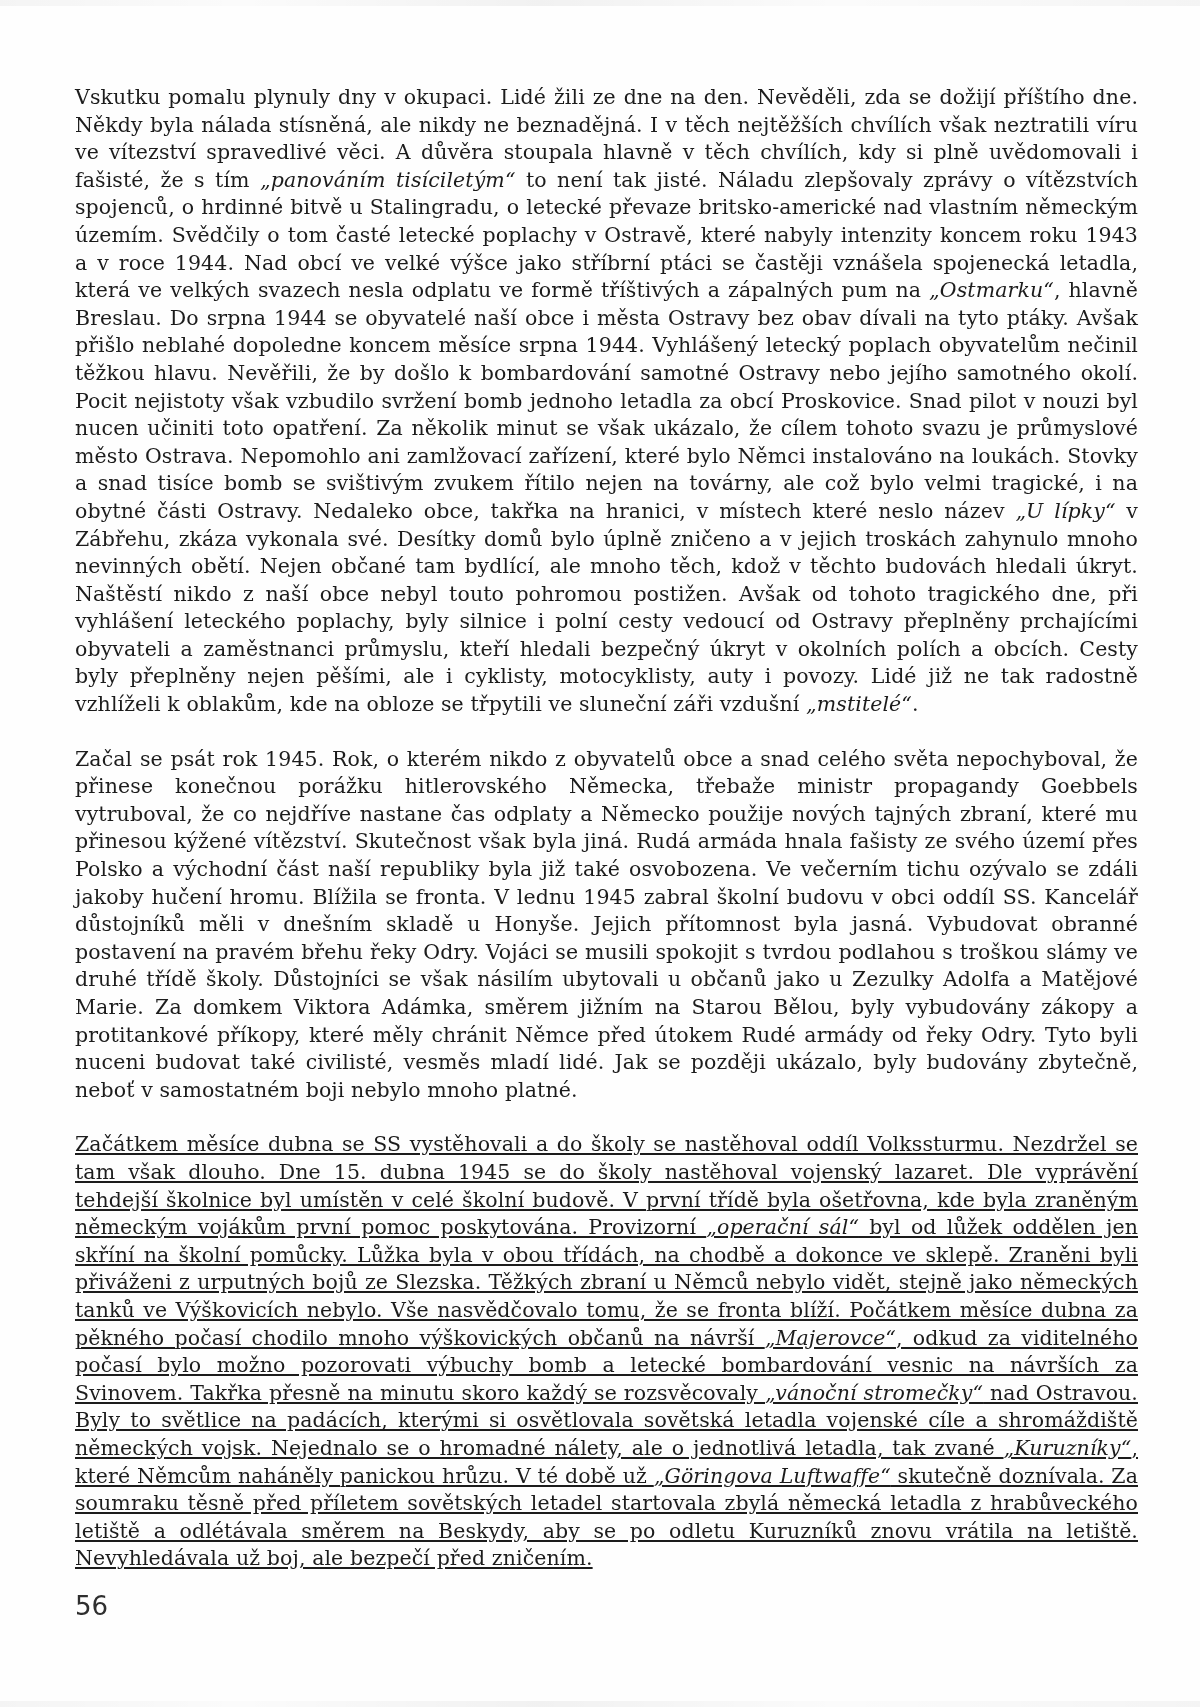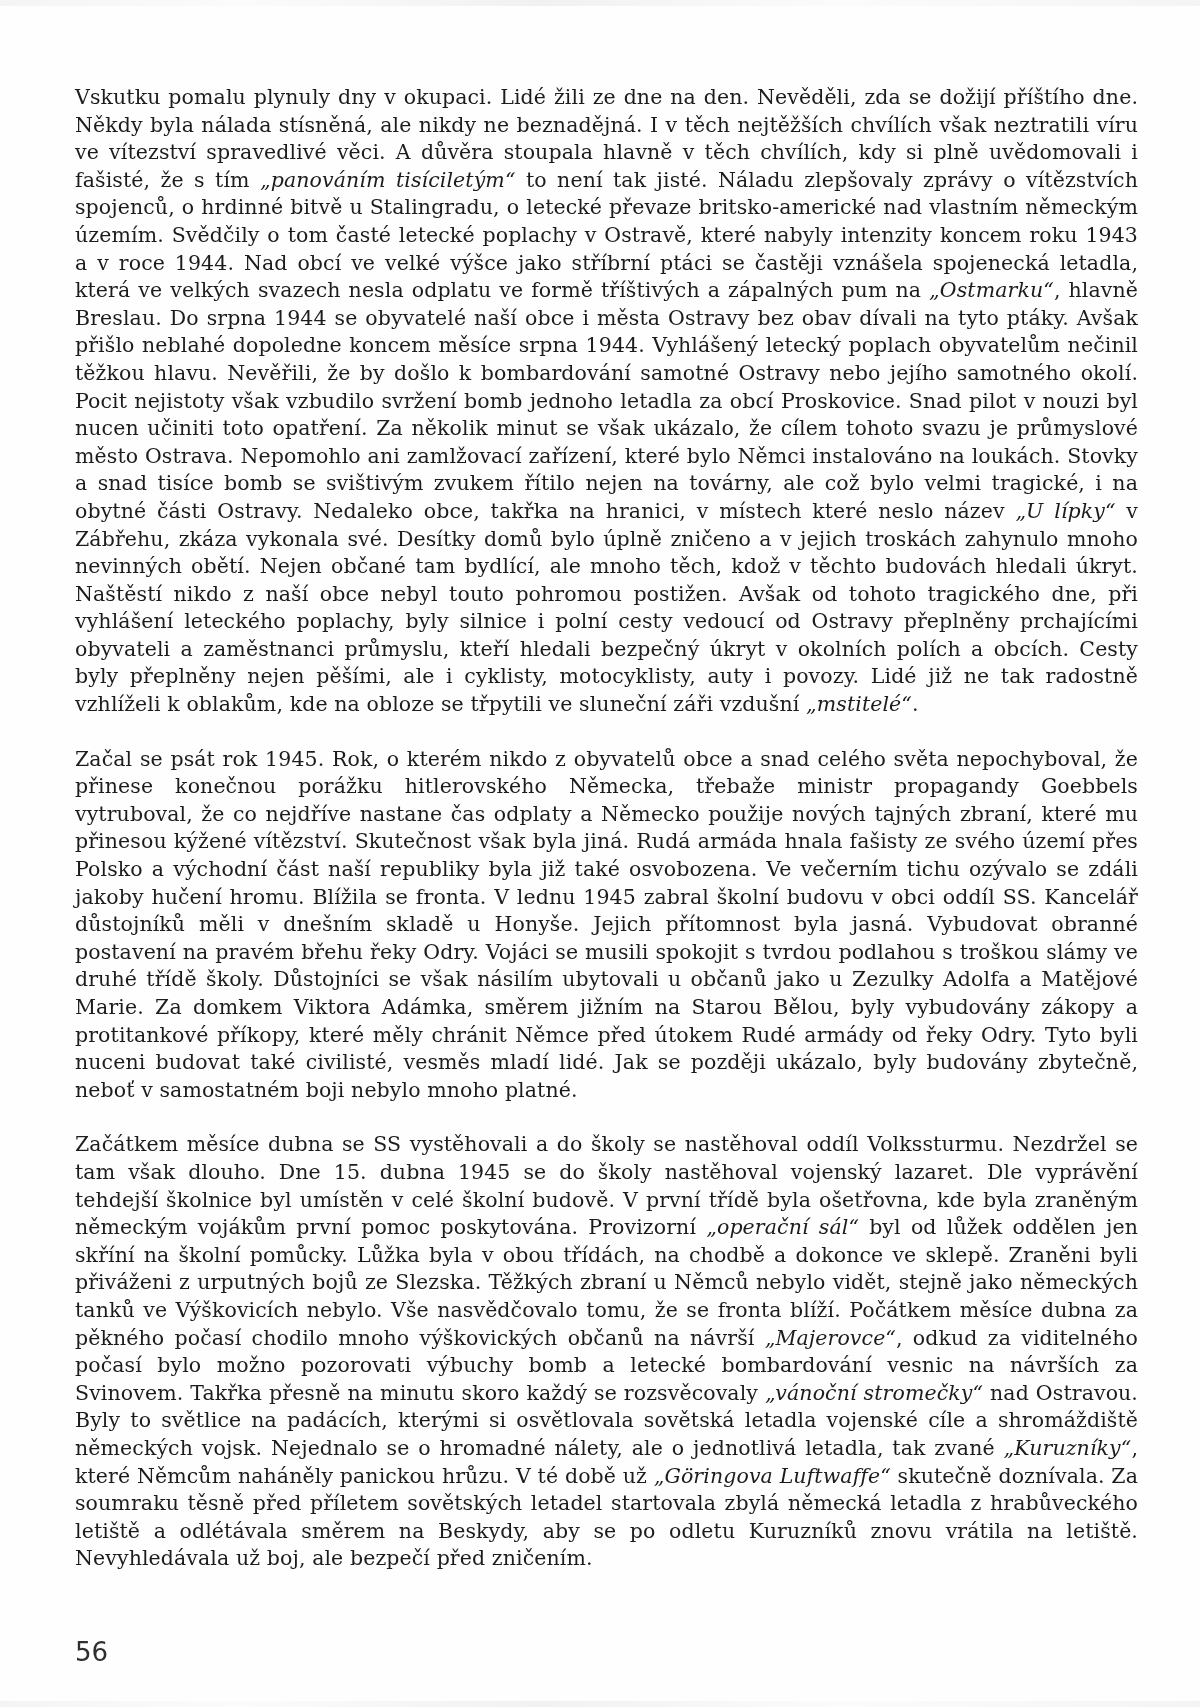--- a/index.html
+++ b/index.html
@@ -34,27 +34,27 @@
     top: 84px;
     width: 1063px;
   }
   .page-text p {
     margin: 0 0 27px 0;
     font-size: 20.5px;
     line-height: 27.6px;
     text-align: justify;
     letter-spacing: 0.1px;
   }
-  .page-text p:last-child { margin-bottom: 2px; }
+  .page-text p:last-child { margin-bottom: 2px; text-decoration: underline; }
   .run-italic { font-style: italic; }
 
   .page-number {
     position: absolute;
     left: 75px;
-    top: 1637px;
+    top: 1591px;
     font-family: "DejaVu Sans", "Liberation Sans", sans-serif;
     font-size: 26px;
     color: #2f2f2f;
   }
 </style>
 </head>
 <body>
 
 <div class="scan-edge top"></div>
 

